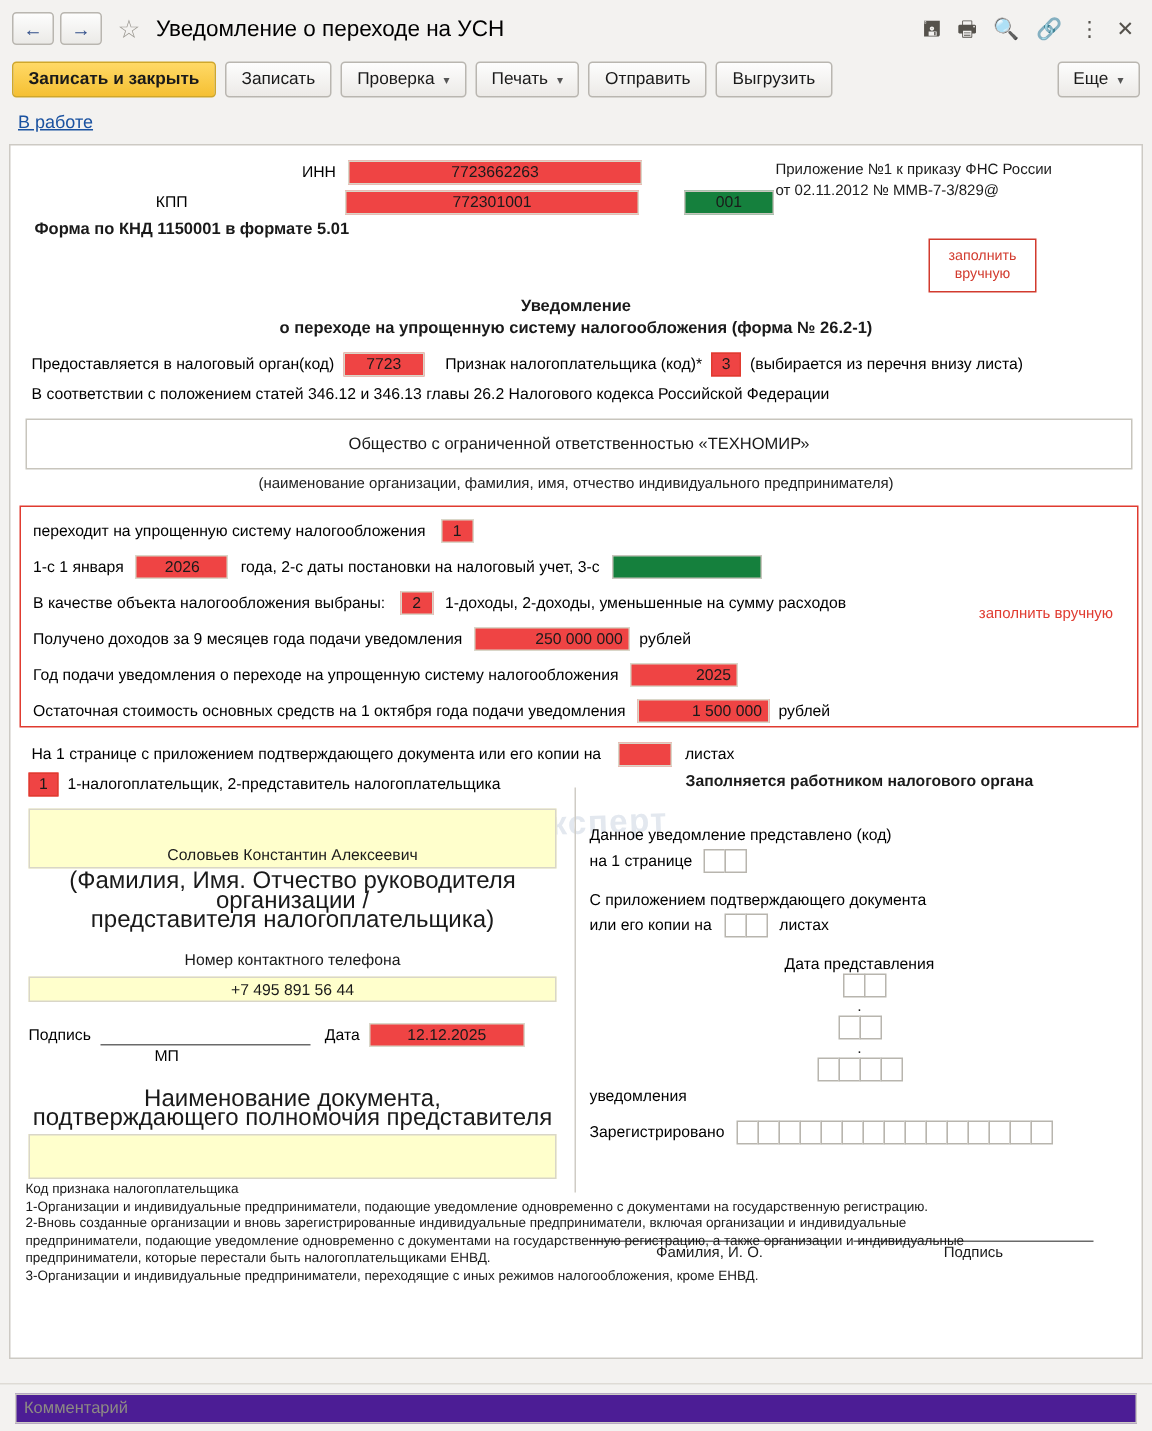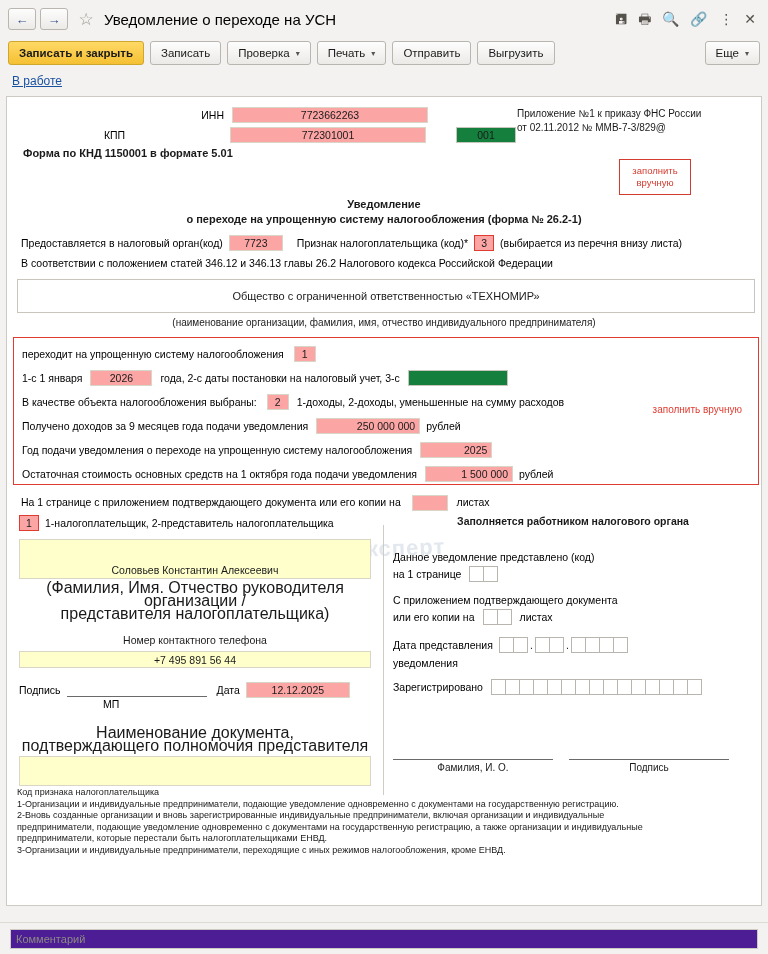--- a/index.html
+++ b/index.html
@@ -102,21 +102,21 @@
     font-size: 22px;
     color: #e3e8ef;
     font-weight: bold;
     letter-spacing: 1px;
     transform: rotate(-2deg);
     pointer-events: none;
   }
 
   
   .fld {
-    background: #fca5a5;
+    background: #ef4444;
     border: 1px solid #d9d6c8;
     height: 16px;
     display: inline-flex;
     align-items: center;
     padding: 0 4px;
     font-size: 10.5px;
     vertical-align: middle;
   }
   .fld.center { justify-content: center; }
   .fld.right { justify-content: flex-end; }
@@ -435,21 +435,21 @@
       <div class="lbl" style="margin-top:12px;">С приложением подтверждающего документа</div>
       <div class="row" style="margin-top:3px;">
         <span class="lbl">или его копии на</span>
         <span class="cells" style="margin-left:8px;">
           <span></span>
             <span></span>
         </span>
         <span class="lbl" style="margin-left:8px;">листах</span>
       </div>
 
-      <div class="row" style="margin-top:12px;">
+      <div class="row" style="margin-top:12px;flex-direction:column;">
         <span class="lbl">Дата представления</span>
         <span class="cells" style="margin-left:6px;">
           <span></span>
             <span></span>
         </span>
         <span class="dotsep">.</span>
         <span class="cells">
           <span></span>
             <span></span>
         </span>

